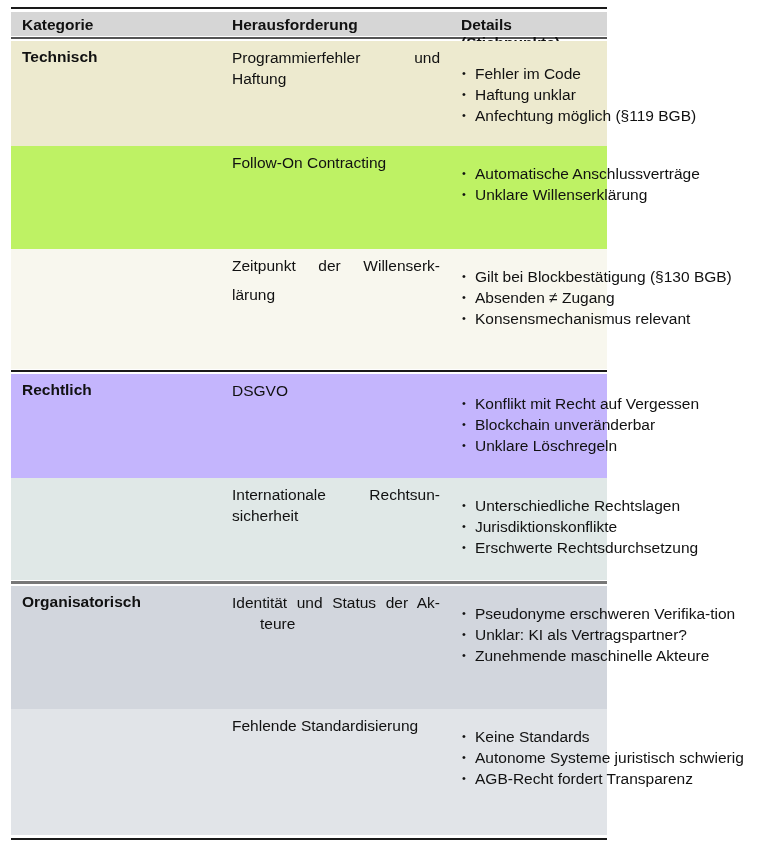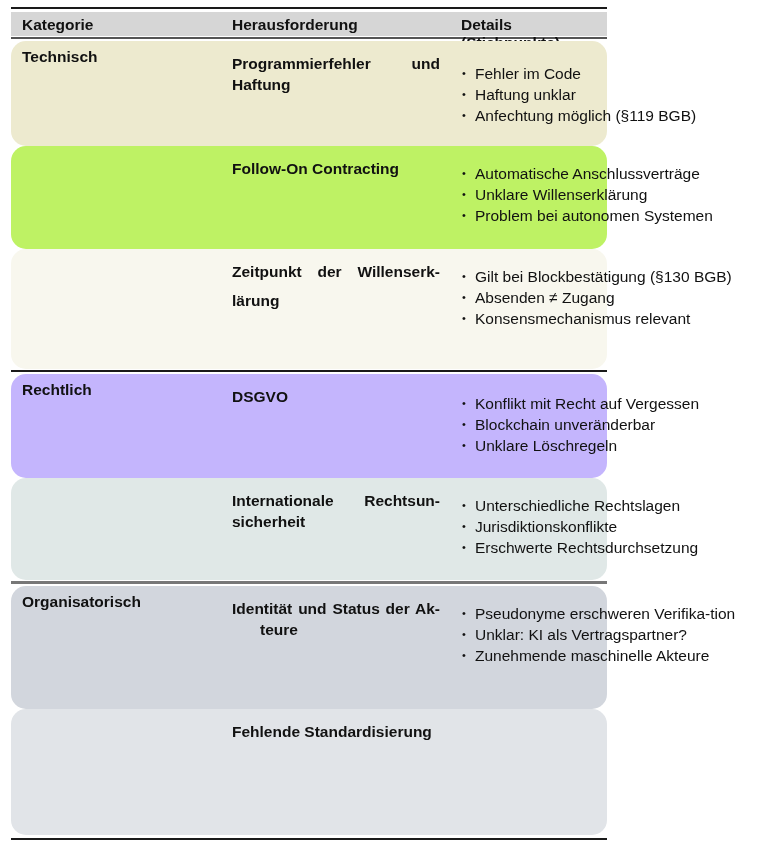--- a/index.html
+++ b/index.html
@@ -4,23 +4,23 @@
   <style>
     html, body { margin: 0; padding: 0; background: #ffffff; }
     body { width: 765px; height: 852px; position: relative; overflow: hidden;
            font-family: "Liberation Sans", "DejaVu Sans", sans-serif; color: #111; }
     .table { position: absolute; left: 11px; top: 7px; width: 596px; }
     .rule-top { height: 2px; background: #1a1a1a; }
     .gap { height: 3px; background: #fff; }
     .header { height: 24px; background: #d6d6d6; position: relative; font-weight: bold; font-size: 15.5px; }
     .header .c { position: absolute; top: 4px; }
     .rule-thin { height: 2px; background: #555; margin-top: 1px; }
-    .row { position: relative; font-size: 15.5px; line-height: 21px; border-radius: 15px; }
+    .row { position: relative; font-size: 15.5px; line-height: 21px; }
     .row .cat { position: absolute; left: 11px; top: 5px; font-weight: bold; }
-    .row .ch { position: absolute; left: 221px; top: 12px; width: 208px; text-align: justify; font-weight: bold; }
+    .row .ch { position: absolute; left: 221px; top: 6px; width: 208px; text-align: justify; }
     .row .det { position: absolute; left: 450px; width: 284px; margin: 0; padding: 0; list-style: none; text-align: justify; }
     .row .det li { position: relative; padding-left: 14px; }
     .row .det li::before { content: "\2022"; position: absolute; left: 1px; top: 0; font-size: 11px; }
     .row .det b { font-weight: normal; }
     .sec-rule { height: 2px; }
     .c1 { left: 11px; } .c2 { left: 221px; } .c3 { left: 450px; }
   </style>
 </head>
 <body>
 
@@ -45,21 +45,20 @@
         <li>Fehler im <b>Code</b></li>
         <li><b>Haftung</b> unklar</li>
         <li><b>Anfechtung</b> möglich (§119 BGB)</li>
       </ul>
   </div>
   <div class="row" style="height:103px;background:#bef264">
     <span class="ch">Follow-On Contracting</span>
     <ul class="det" style="top:17px">
         <li><b>Automatische Anschlussverträge</b></li>
         <li>Unklare <b>Willenserklärung</b></li>
-        <li>Problem bei <b>autonomen Systemen</b></li>
       </ul>
   </div>
   <div class="row" style="height:120px;background:#f8f7ee">
     <span class="ch">
         <span style="display: block; text-align: justify; text-align-last: justify;">Zeitpunkt der Willenserk-</span>
         <span style="display: block; margin-top: 8px;">lärung</span>
       </span>
     <ul class="det" style="top:17px">
         <li>Gilt bei <b>Blockbestätigung</b> (§130 BGB)</li>
         <li><b>Absenden ≠ Zugang</b></li>
@@ -99,15 +98,20 @@
         <span style="display: block; margin-left: 28px;">teure</span>
       </span>
     <ul class="det" style="top:17px">
         <li><b>Pseudonyme</b> erschweren Verifika-­tion</li>
         <li>Unklar: <b>KI</b> als Vertragspartner?</li>
         <li>Zunehmende <b>maschinelle Akteure</b></li>
       </ul>
   </div>
   <div class="row" style="height:126px;background:#e1e4e8">
     <span class="ch">Fehlende Standardisierung</span>
+    <ul class="det" style="top:17px">
+        <li>Keine <b>Standards</b></li>
+        <li><b>Autonome Systeme</b> juristisch schwierig</li>
+        <li><b>AGB-Recht</b> fordert Transparenz</li>
+      </ul>
   </div>
   <div class="sec-rule" style="background:#1a1a1a;height:2px;margin-top:3px"></div>
 </div>
 
 </body></html>

